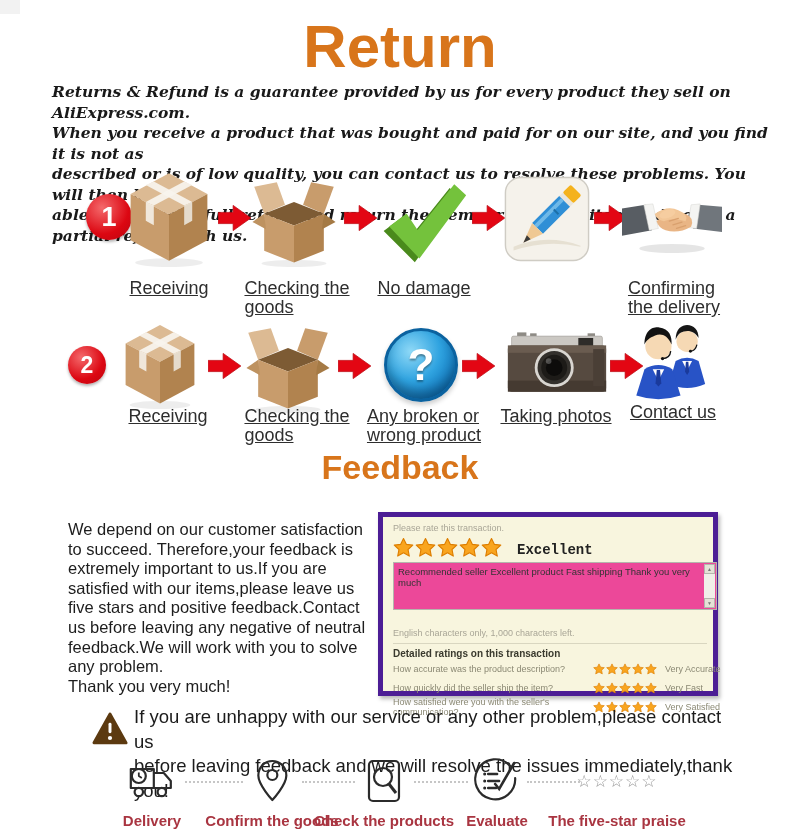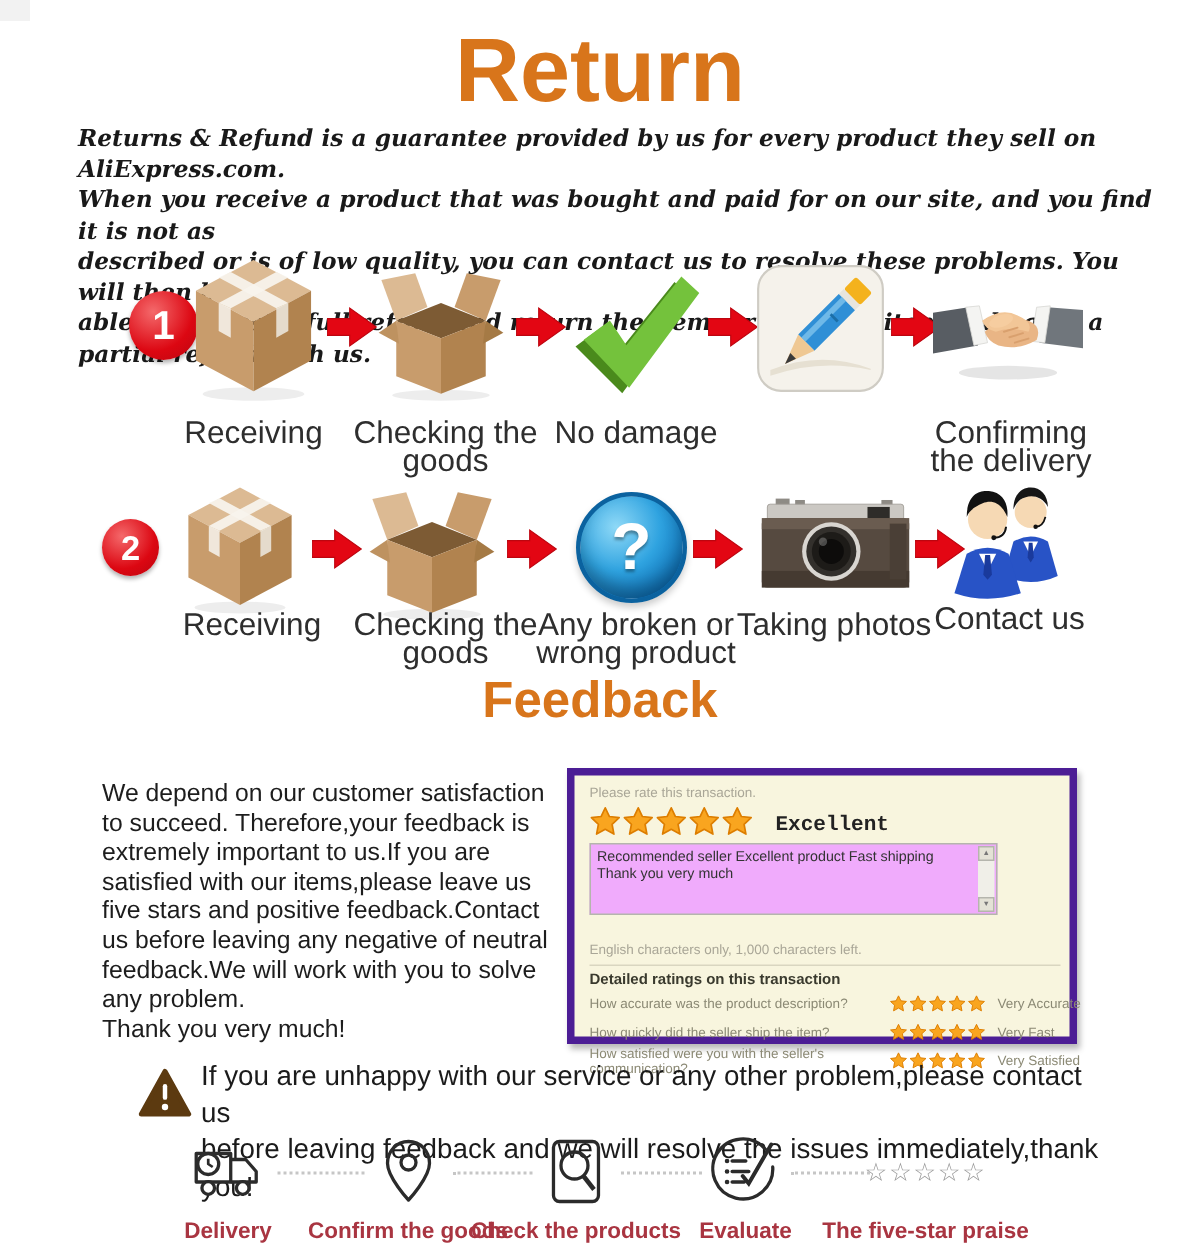--- a/index.html
+++ b/index.html
@@ -15,41 +15,41 @@
 
   
   .intro{position:absolute;left:52px;top:82px;width:716px;
          font-family:"DejaVu Serif",serif;font-style:italic;font-weight:600;
          font-size:15.5px;line-height:20.5px;color:#191919;white-space:pre-line;}
 
   
   .num-badge{position:absolute;border-radius:50%;color:#fff;font-weight:bold;text-align:center;
      background:radial-gradient(circle at 35% 30%, #F4696B, #DC0712 60%, #B90510);
      box-shadow:0 2px 3px rgba(0,0,0,.3);display:flex;align-items:center;justify-content:center;}
-  .step-label{position:absolute;transform:translateX(-50%);text-align:center;white-space:pre-line;
-     font-size:21px;line-height:19px;color:#2E2E2E;}
+  .step-label{position:absolute;transform:translateX(-50%);white-space:pre-line;
+     font-size:18px;line-height:19px;color:#2E2E2E;text-decoration:underline;}
   .qmark{position:absolute;border-radius:50%;
      background:radial-gradient(circle at 35% 30%, #8FD9F7 0%, #2FA3E0 45%, #0F72B8 78%, #0A5E9C 100%);
      border:3px solid #0B629F;box-shadow:inset 0 -8px 10px rgba(0,0,0,.25),0 3px 5px rgba(0,0,0,.2);
      display:flex;align-items:center;justify-content:center;}
   .qmark span{color:#fff;font-size:44px;font-weight:bold;text-shadow:0 2px 2px rgba(0,0,0,.35);}
 
   
   .fb-message{position:absolute;left:68px;top:520px;width:304px;font-size:16.5px;
      line-height:19.6px;color:#1d1d1d;white-space:pre-line;}
 
   
   .panel{position:absolute;left:378px;top:512px;width:340px;height:184px;box-sizing:border-box;
      background:#F8F5DE;border:5px solid #4c1d95;box-shadow:2px 3px 4px rgba(0,0,0,.28);
      padding:6px 6px 4px 10px;}
   .muted{font-size:9px;color:#A9A697;}
   .bigstar-row{display:flex;align-items:flex-end;margin-top:3px;height:22px;font-family:Liberation Mono, monospace;}
   .bigstar-row svg{margin-right:1px;}
   .excellent{font-size:14px;font-weight:bold;color:#222;margin-left:14px;}
-  .ta{position:relative;margin-top:4px;width:272px;height:48px;background:#f0abfc;
+  .ta{position:relative;margin-top:4px;width:324px;height:48px;background:#ec4899;
       border:1px solid #B5B5AD;box-sizing:border-box;}
   .ta .txt{position:absolute;left:4px;top:3px;right:16px;font-size:9.5px;color:#333;line-height:11px;}
   .ta .sb{position:absolute;top:1px;right:1px;bottom:1px;width:11px;background:#F0EFE8;}
   .ta .sb .btn{position:absolute;left:0;width:11px;height:10px;background:#E4E2D6;border:1px solid #B5B5AD;
       box-sizing:border-box;font-size:5px;color:#777;text-align:center;line-height:8px;}
   .ta .sb .up{top:0;} .ta .sb .dn{bottom:0;}
   .divider{border-top:1px solid #D9D6C0;margin-top:5px;}
   .detail-title{font-size:10px;font-weight:bold;color:#3A3A2E;margin-top:4px;}
   .r-row{display:flex;align-items:center;height:18px;margin-top:1px;}
   .r-q{flex:0 0 200px;font-size:9px;color:#8B8974;}

